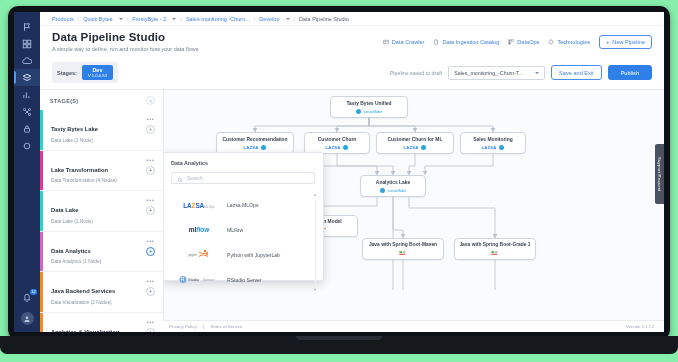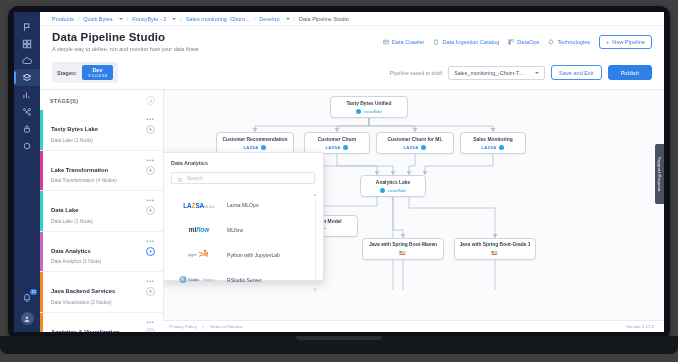--- a/index.html
+++ b/index.html
@@ -5,21 +5,21 @@
   * { box-sizing: border-box; margin: 0; padding: 0; }
   html, body {
     width: 678px; height: 362px;
     background: #ffffff;
     font-family: "Liberation Sans", sans-serif;
     overflow: hidden;
   }
   #frame {
     position: relative;
     width: 678px; height: 362px;
-    background: #404040;
+    background: #86efac;
   }
   
   .bezel {
     position: absolute; left: 8px; top: 6px;
     width: 662px; height: 334px;
     background: #0d1117;
     border-radius: 10px;
     box-shadow: 0 2px 6px rgba(0,0,0,.35);
   }
   .base {

